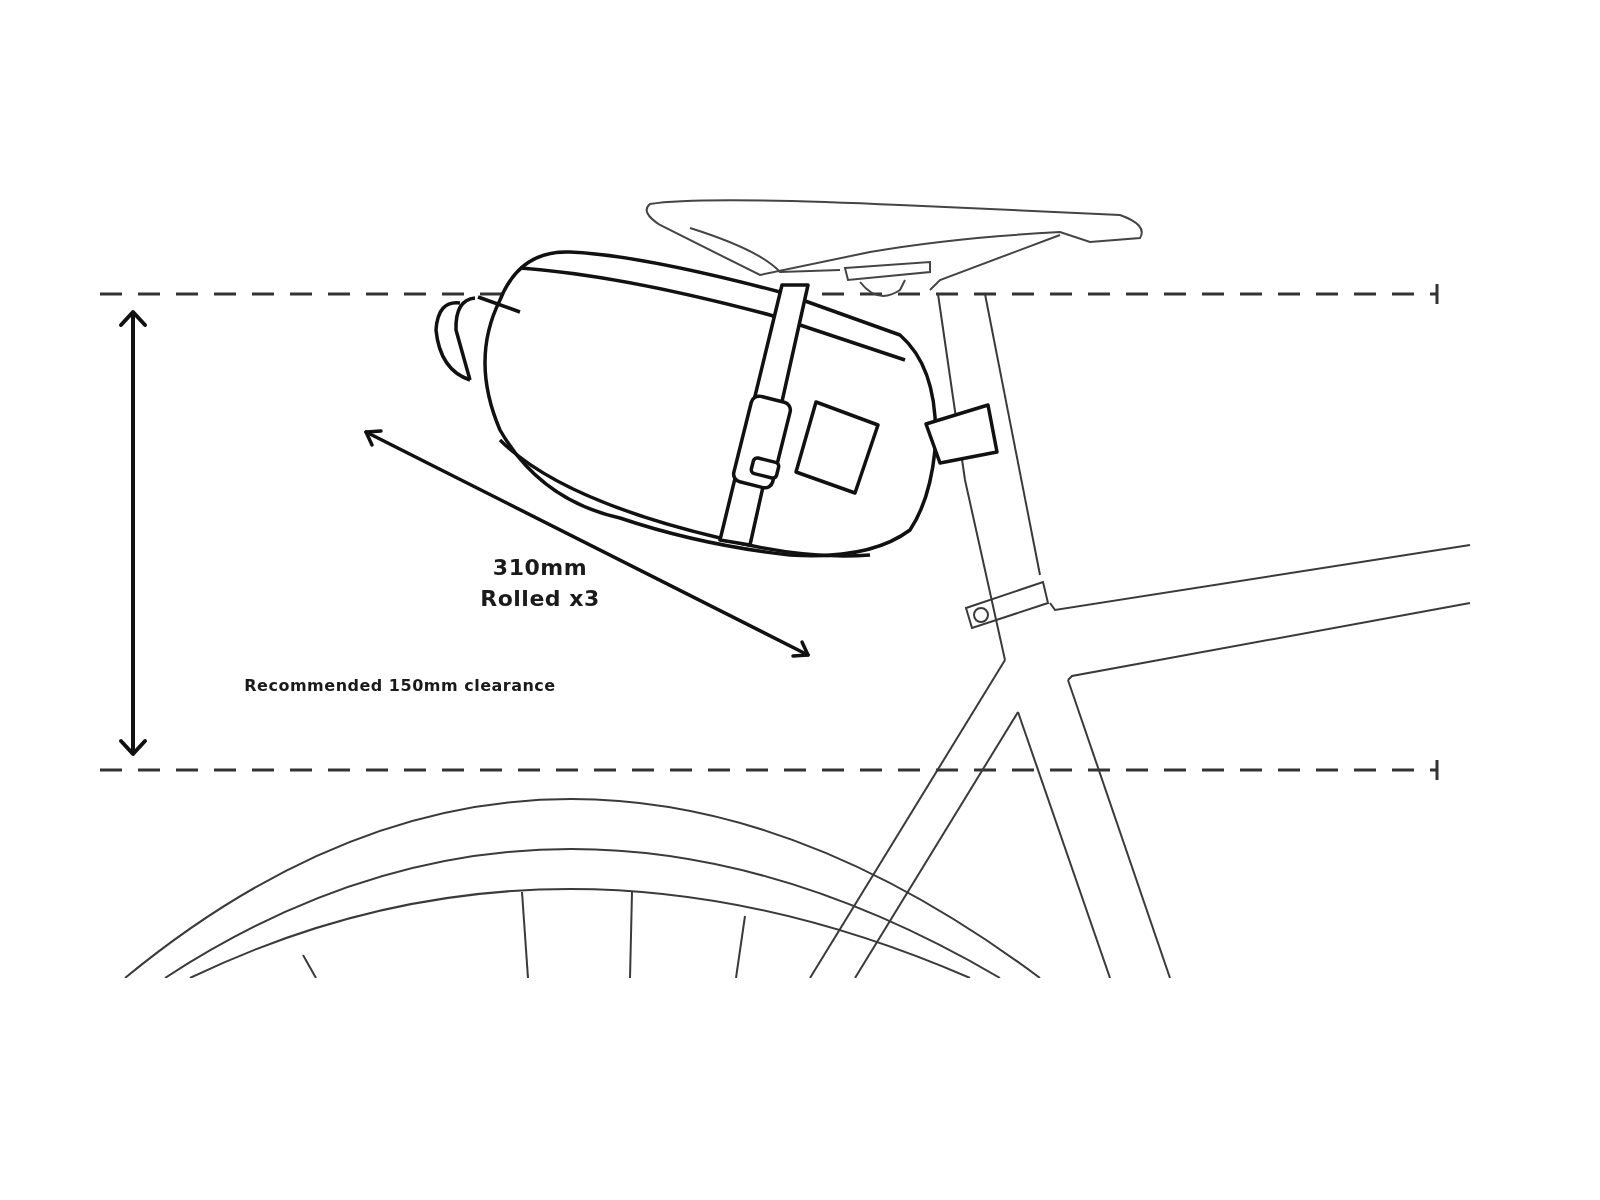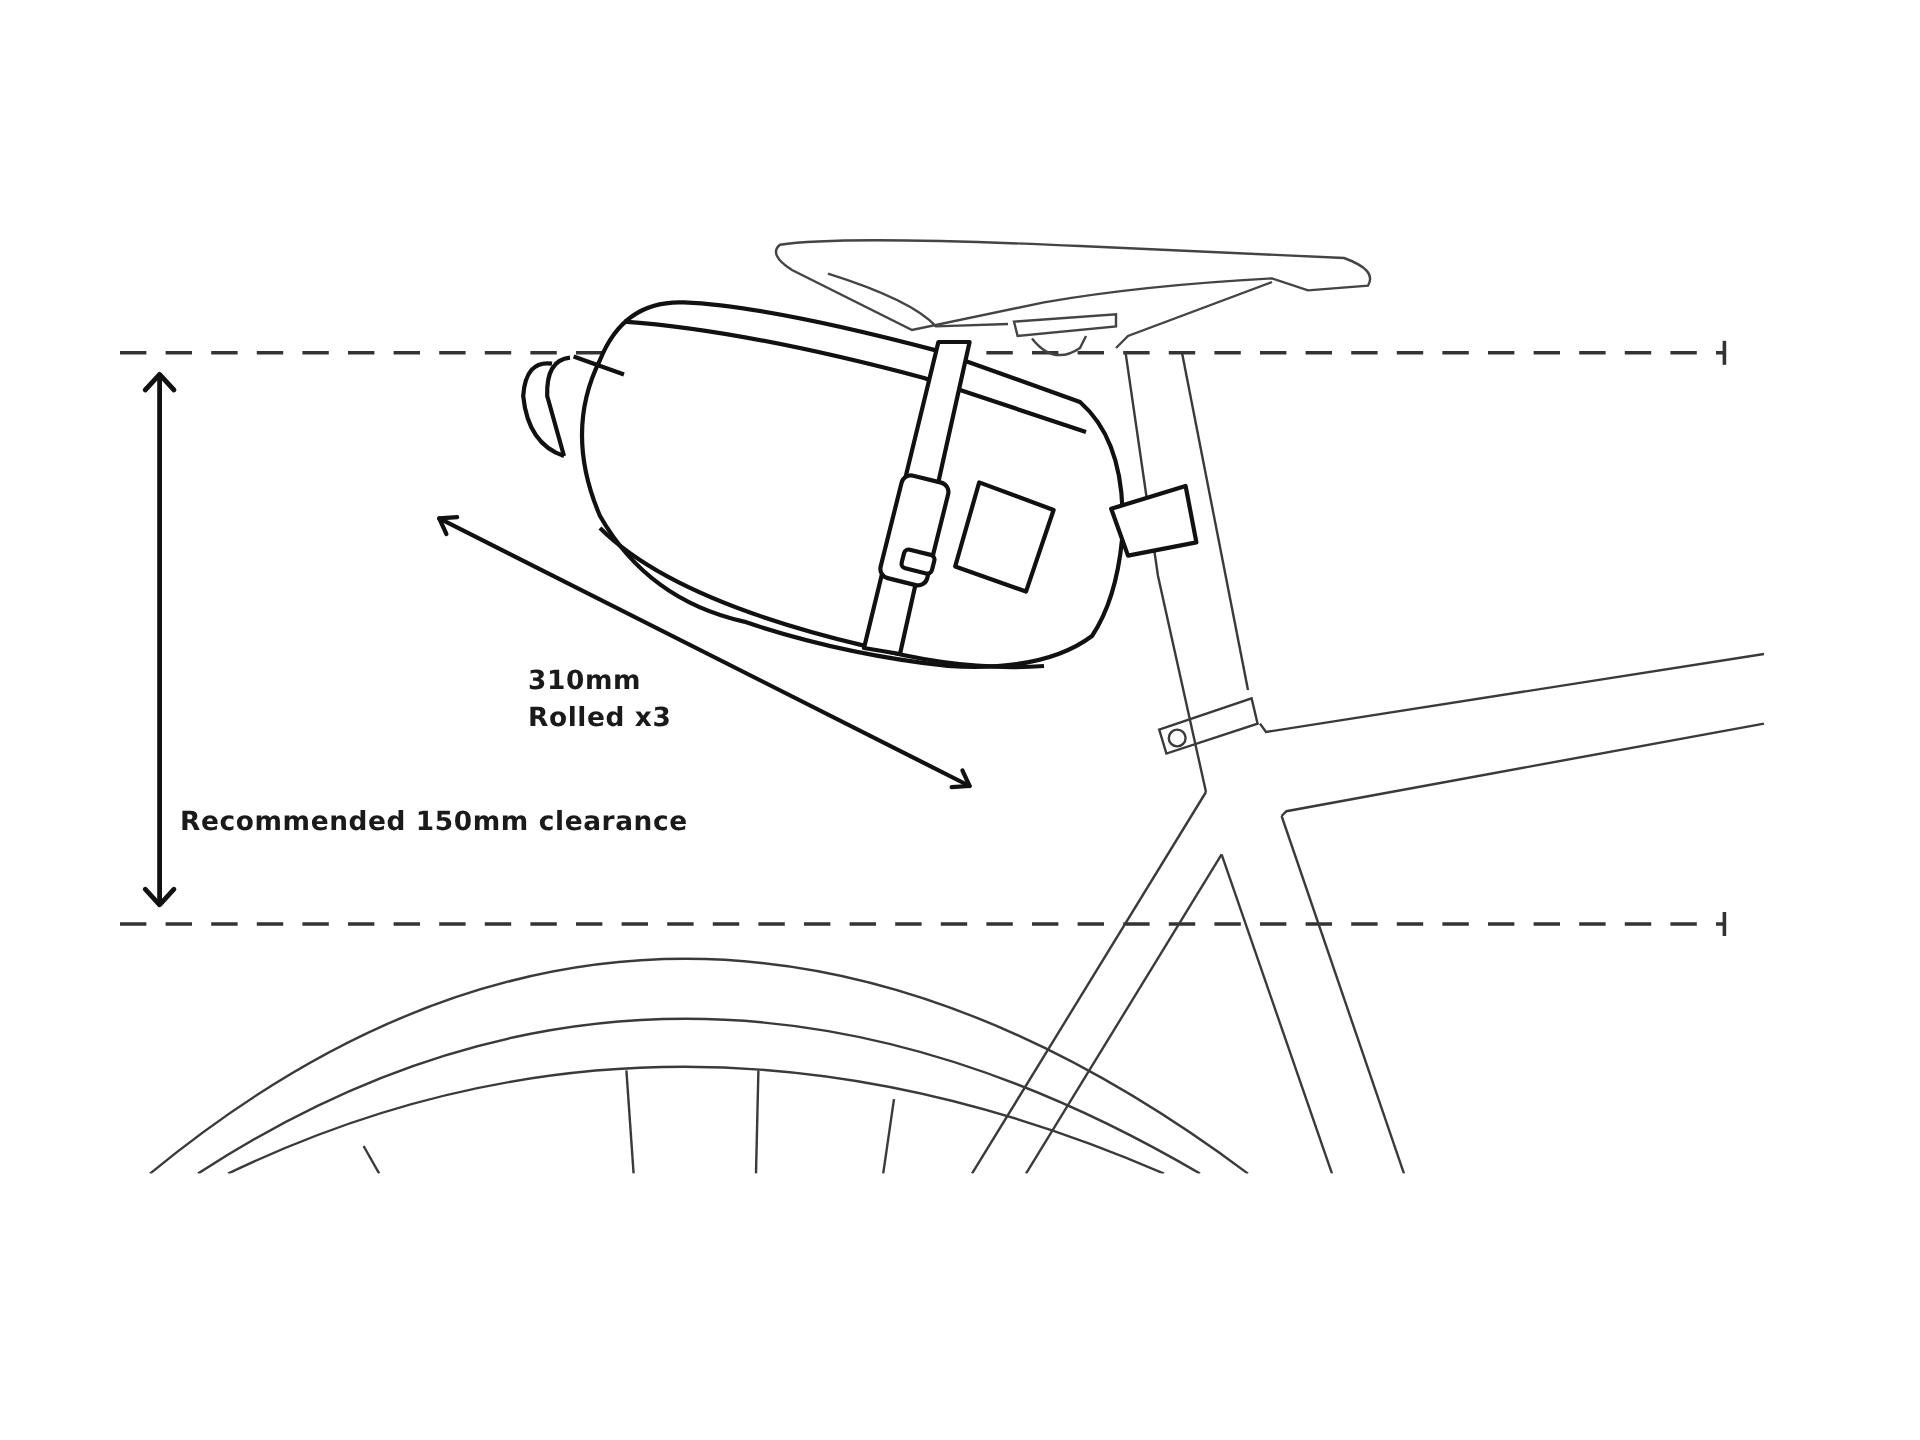--- a/index.html
+++ b/index.html
@@ -4,24 +4,25 @@
   <style>
     html, body { margin: 0; padding: 0; background: #ffffff; }
     body { width: 1600px; height: 1200px; position: relative; overflow: hidden; }
     .canvas { position: absolute; left: 0; top: 0; width: 1600px; height: 1200px; }
     svg { position: absolute; left: 0; top: 0; }
     .label {
       position: absolute;
       font-family: "DejaVu Sans", sans-serif;
       font-weight: bold;
       color: #1a1a1a;
+      text-align: center;
       letter-spacing: 0.5px;
     }
     .bag-label { left: 440px; top: 552px; width: 200px; font-size: 22px; line-height: 31px; }
-    .clearance-label { left: 150px; top: 670px; width: 500px; font-size: 22px; line-height: 31px; }
+    .clearance-label { left: 150px; top: 670px; width: 500px; font-size: 16px; line-height: 31px; }
     .label span { display: block; }
   </style>
 </head>
 <body>
 
 <div class="canvas">
 
   <svg width="1600" height="1200" viewBox="0 0 1600 1200">
     <defs>
       <clipPath id="clipBottom">

